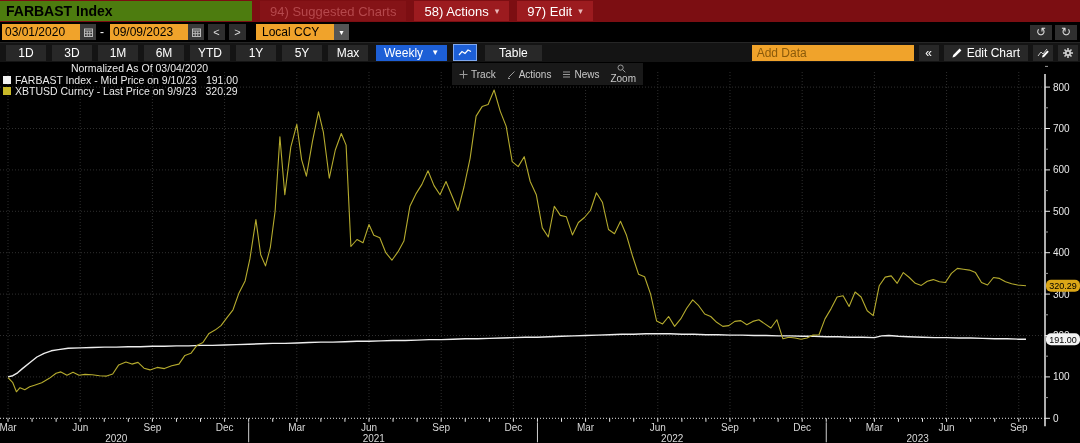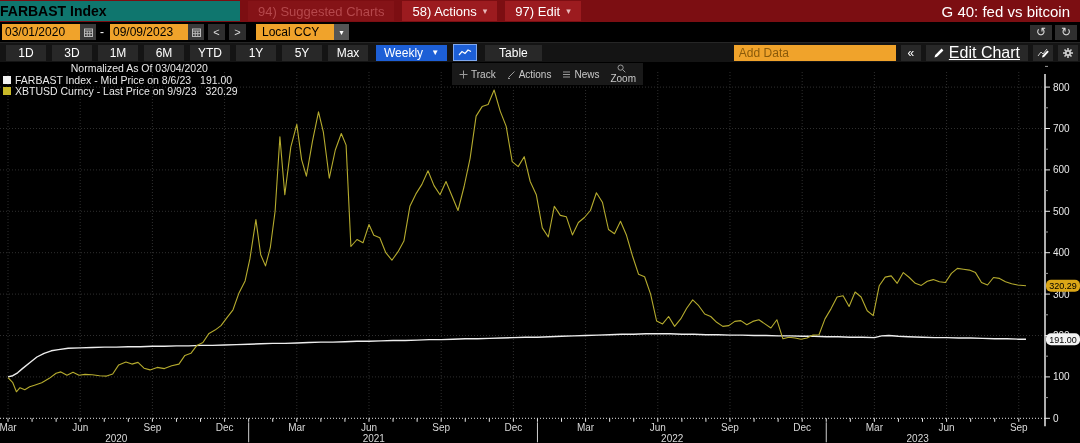--- a/index.html
+++ b/index.html
@@ -1,22 +1,22 @@
 <!DOCTYPE html>
 <html><head>
 <meta charset="utf-8">
 <style>
   html,body{margin:0;padding:0;background:#000;}
   body{width:1080px;height:443px;overflow:hidden;font-family:"Liberation Sans",sans-serif;-webkit-font-smoothing:antialiased;}
   .screen{width:1080px;height:443px;background:#000;position:relative;}
 
   
   .titlebar{height:22px;background:#7c0e12;display:flex;align-items:center;}
-  .ticker-input{width:240px;height:20px;margin:1px 0 1px 0;background:#0f766e;border:none;outline:none;
-    font-family:"Liberation Sans",sans-serif;font-size:14px;font-weight:bold;color:#000;padding:0 0;}
+  .ticker-input{width:240px;height:20px;margin:1px 0 1px 0;background:#4d7c0f;border:none;outline:none;
+    font-family:"Liberation Sans",sans-serif;font-size:14px;font-weight:bold;color:#000;padding:0 6px;}
   .menu-btn{height:20px;margin:1px 0 1px 8px;display:flex;align-items:center;padding:0 10px;
     background:#9c1b1f;color:#fff;font-size:13px;cursor:default;white-space:nowrap;}
   .menu-btn .caret{font-size:9px;margin-left:6px;color:#e9b9ba;}
   .menu-btn.ghost{background:#851317;color:#b5484c;}
   .tb-spacer{flex:1;}
   .tb-title{color:#fff;font-size:15px;padding-right:10px;white-space:nowrap;}
 
   
   .row2{height:20px;background:#000;display:flex;align-items:center;}
   .datefield{display:flex;align-items:stretch;height:16px;margin-left:2px;border-radius:8px;}
@@ -45,21 +45,21 @@
     display:flex;align-items:center;justify-content:center;cursor:default;}
   .table-btn{background:#282828;color:#fff;font-size:12px;height:16px;line-height:16px;margin-left:8px;
     padding:0 14px;cursor:default;}
   .row3-right{margin-left:auto;display:flex;align-items:center;}
   .adddata-input{width:152px;height:16px;background:#f0a32b;border:none;outline:none;font-size:12px;
     font-family:"Liberation Sans",sans-serif;color:#7c4e08;padding:0 5px;}
   .adddata-input::placeholder{color:#8a5a0a;opacity:1;}
   .sq-btn{height:16px;background:#282828;color:#fff;display:flex;align-items:center;justify-content:center;
     margin-left:5px;cursor:default;}
   .collapse-btn{width:20px;font-size:12px;}
-  .editchart-btn{padding:0 8px;font-size:16px;text-decoration:underline;}
+  .editchart-btn{padding:0 8px;font-size:12px;}
   .editchart-btn svg{margin-right:5px;}
   .icon-btn{width:20px;margin-right:0;}
   .gear-btn{width:20px;margin-right:2px;}
 
   
   .chart-area{height:381px;position:relative;background:#000;}
   .chart-svg{position:absolute;left:0;top:0;}
   .legend{position:absolute;left:3px;top:1px;z-index:3;font-size:10.5px;color:#e8e8e8;line-height:10.5px;text-align:center;}
   .leg-norm{margin-left:38px;margin-bottom:1px;}
   .leg-row{display:flex;align-items:center;margin-top:1px;cursor:default;}
@@ -83,21 +83,20 @@
     </div>
     <div class="menu-btn">
       <span>58) Actions</span>
       <span class="caret">▾</span>
     </div>
     <div class="menu-btn">
       <span>97) Edit</span>
       <span class="caret">▾</span>
     </div>
     <div class="tb-spacer"></div>
-    <div class="tb-title">G 40: fed vs bitcoin</div>
   </div>
 
   <div class="row2">
     <div class="datefield">
       <input class="date-input" readonly="" value="03/01/2020" style="">
       <div class="cal-btn">
         <svg width="9" height="9" viewBox="0 0 9 9">
             <rect x="0.5" y="1" width="8" height="7.5" fill="none" stroke="#bbb" stroke-width="1"></rect>
             <line x1="0.5" y1="3" x2="8.5" y2="3" stroke="#bbb"></line>
             <line x1="3.2" y1="3" x2="3.2" y2="8.5" stroke="#bbb"></line>
@@ -181,21 +180,21 @@
       </div>
     </div>
   </div>
 
   <div class="chart-area">
     <div class="legend">
       <div class="leg-norm">Normalized As Of 03/04/2020</div>
       <div id="legend-items">
           <div class="leg-row">
             <span class="leg-swatch" style="background: rgb(242, 242, 242);"></span>
-            <span>FARBAST Index - Mid Price on 8/6/23</span>
+            <span>FARBAST Index - Mid Price on 9/10/23</span>
             <span class="leg-val">191.00</span>
           </div>
           <div class="leg-row">
             <span class="leg-swatch" style="background: rgb(201, 185, 41);"></span>
             <span>XBTUSD Curncy - Last Price on 9/9/23</span>
             <span class="leg-val">320.29</span>
           </div>
         </div>
     </div>
     <div class="hover-tools" id="hover-tools">

